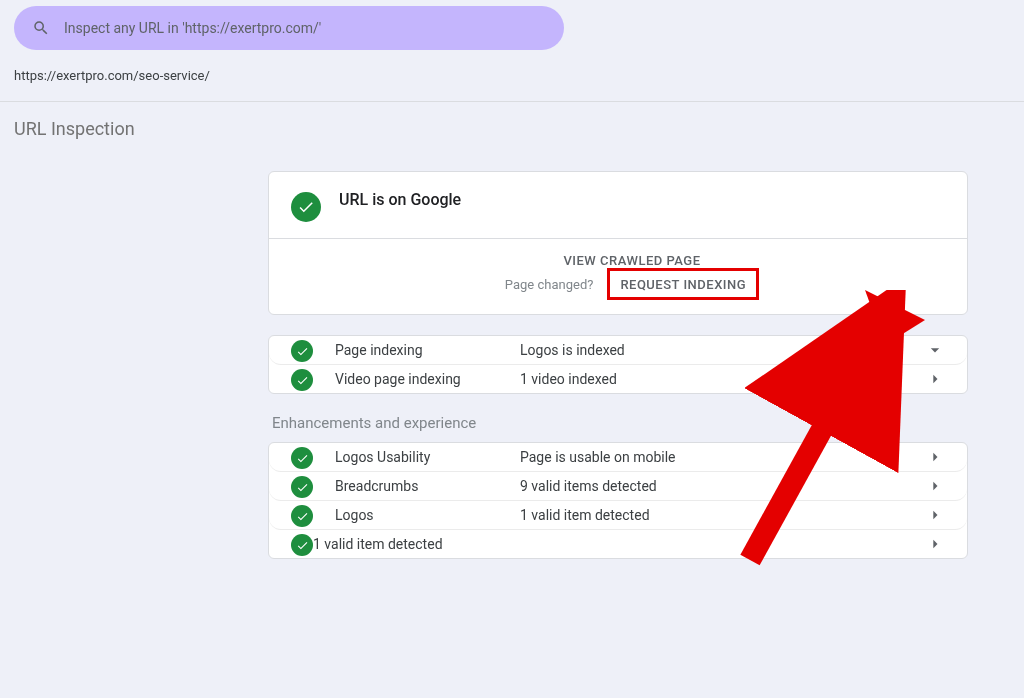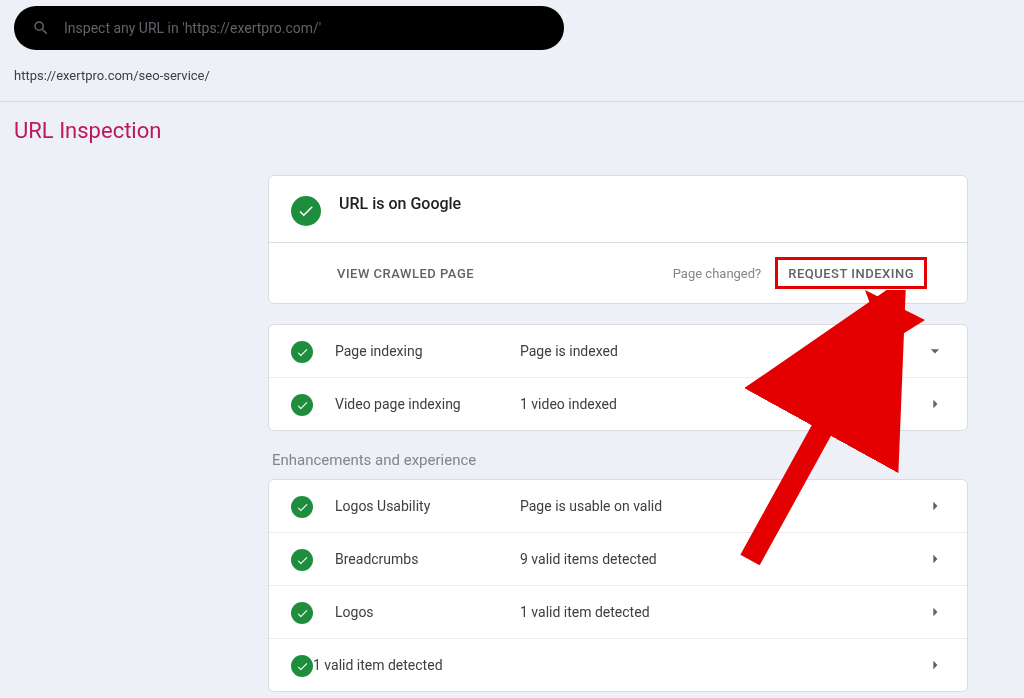--- a/index.html
+++ b/index.html
@@ -4,21 +4,21 @@
   <style>
     * { box-sizing: border-box; margin: 0; padding: 0; }
     body {
       font-family: 'Google Sans', Roboto, Arial, sans-serif;
       background: #eef0f8;
       color: #3c4043;
       font-size: 14px;
       width: 1024px;
     }
     .search-bar {
-      background: #000000;
+      background: #c4b5fd;
       border-radius: 24px;
       width: 550px;
       height: 44px;
       margin: 6px 0 0 14px;
       display: flex;
       align-items: center;
       padding: 11px 18px;
       text-align: center;
     }
     .search-bar svg { flex-shrink: 0; }
@@ -32,22 +32,22 @@
       color: #3c4043;
       font-size: 13px;
     }
     .divider {
       border: none;
       border-top: 1px solid #dadce0;
       margin: 18px 0 0 0;
     }
     .page-title {
       margin: 16px 13px 0 14px;
-      font-size: 22px;
-      color: #be185d;
+      font-size: 18px;
+      color: #737373;
       font-weight: 400;
     }
     .card-container {
       width: 700px;
       margin: 32px 0 0 268px;
     }
     .card {
       background: #fff;
       border: 1px solid #dadce0;
       border-radius: 6px;
@@ -70,20 +70,21 @@
     .status-text { margin-left: 18px; }
     .status-title { font-size: 16px; font-weight: 500; color: #202124; }
     .status-desc { font-size: 13px; color: #80868b; margin-top: 4px; line-height: 1.5; max-width: 500px;}
     .status-desc a { text-decoration: underline; color: #80868b; }
     .card-footer {
       border-top: 1px solid #dadce0;
       display: flex;
       align-items: center;
       justify-content: space-between;
       padding: 14px 40px 14px 68px;
+      flex-direction: column;
     }
     .link-button {
       color: #5f6368;
       font-size: 13px;
       font-weight: 500;
       letter-spacing: 0.5px;
       text-transform: uppercase;
       cursor: pointer;
     }
     .footer-right { display: flex; align-items: center; gap: 14px; }
@@ -101,22 +102,23 @@
       cursor: pointer;
     }
     .section-label {
       font-size: 15px;
       color: #80868b;
       margin: 0 0 10px 4px;
     }
     .row {
       display: flex;
       align-items: center;
-      padding: 14px 22px;
+      padding: 2px 22px;
       border-bottom: 1px solid #ebebeb;
+      border-radius: 12px;
     }
     .card .row:last-child { border-bottom: none; }
     .row-label { margin-left: 22px; width: 185px; color: #3c4043; font-size: 14px;}
     .row-value { color: #3c4043; font-size: 14px; flex: 1;}
     .chevron { color: #5f6368; }
     .arrow-annotation {
       position: absolute;
       pointer-events: none;
     }
   </style>
@@ -161,21 +163,21 @@
   </div>
 
   <div class="card">
     <div class="row">
       <div class="check-circle small">
           <svg width="13" height="13" viewBox="0 0 24 24" fill="#fff">
             <path d="M9 16.17L4.83 12l-1.42 1.41L9 19 21 7l-1.41-1.41z"></path>
           </svg>
         </div>
       <div class="row-label">Page indexing</div>
-      <div class="row-value">Page is indexed</div>
+      <div class="row-value">Logos is indexed</div>
       <svg class="chevron" width="20" height="20" viewBox="0 0 24 24" fill="#5f6368">
           <path d="M7 10l5 5 5-5z"></path>
         </svg>
     </div>
     <div class="row">
       <div class="check-circle small">
           <svg width="13" height="13" viewBox="0 0 24 24" fill="#fff">
             <path d="M9 16.17L4.83 12l-1.42 1.41L9 19 21 7l-1.41-1.41z"></path>
           </svg>
         </div>
@@ -190,21 +192,21 @@
   <div class="section-label">Enhancements and experience</div>
 
   <div class="card">
     <div class="row">
       <div class="check-circle small">
           <svg width="13" height="13" viewBox="0 0 24 24" fill="#fff">
             <path d="M9 16.17L4.83 12l-1.42 1.41L9 19 21 7l-1.41-1.41z"></path>
           </svg>
         </div>
       <div class="row-label">Logos Usability</div>
-      <div class="row-value">Page is usable on valid</div>
+      <div class="row-value">Page is usable on mobile</div>
       <svg class="chevron" width="20" height="20" viewBox="0 0 24 24" fill="#5f6368">
           <path d="M10 17l5-5-5-5v10z"></path>
         </svg>
     </div>
     <div class="row">
       <div class="check-circle small">
           <svg width="13" height="13" viewBox="0 0 24 24" fill="#fff">
             <path d="M9 16.17L4.83 12l-1.42 1.41L9 19 21 7l-1.41-1.41z"></path>
           </svg>
         </div>

